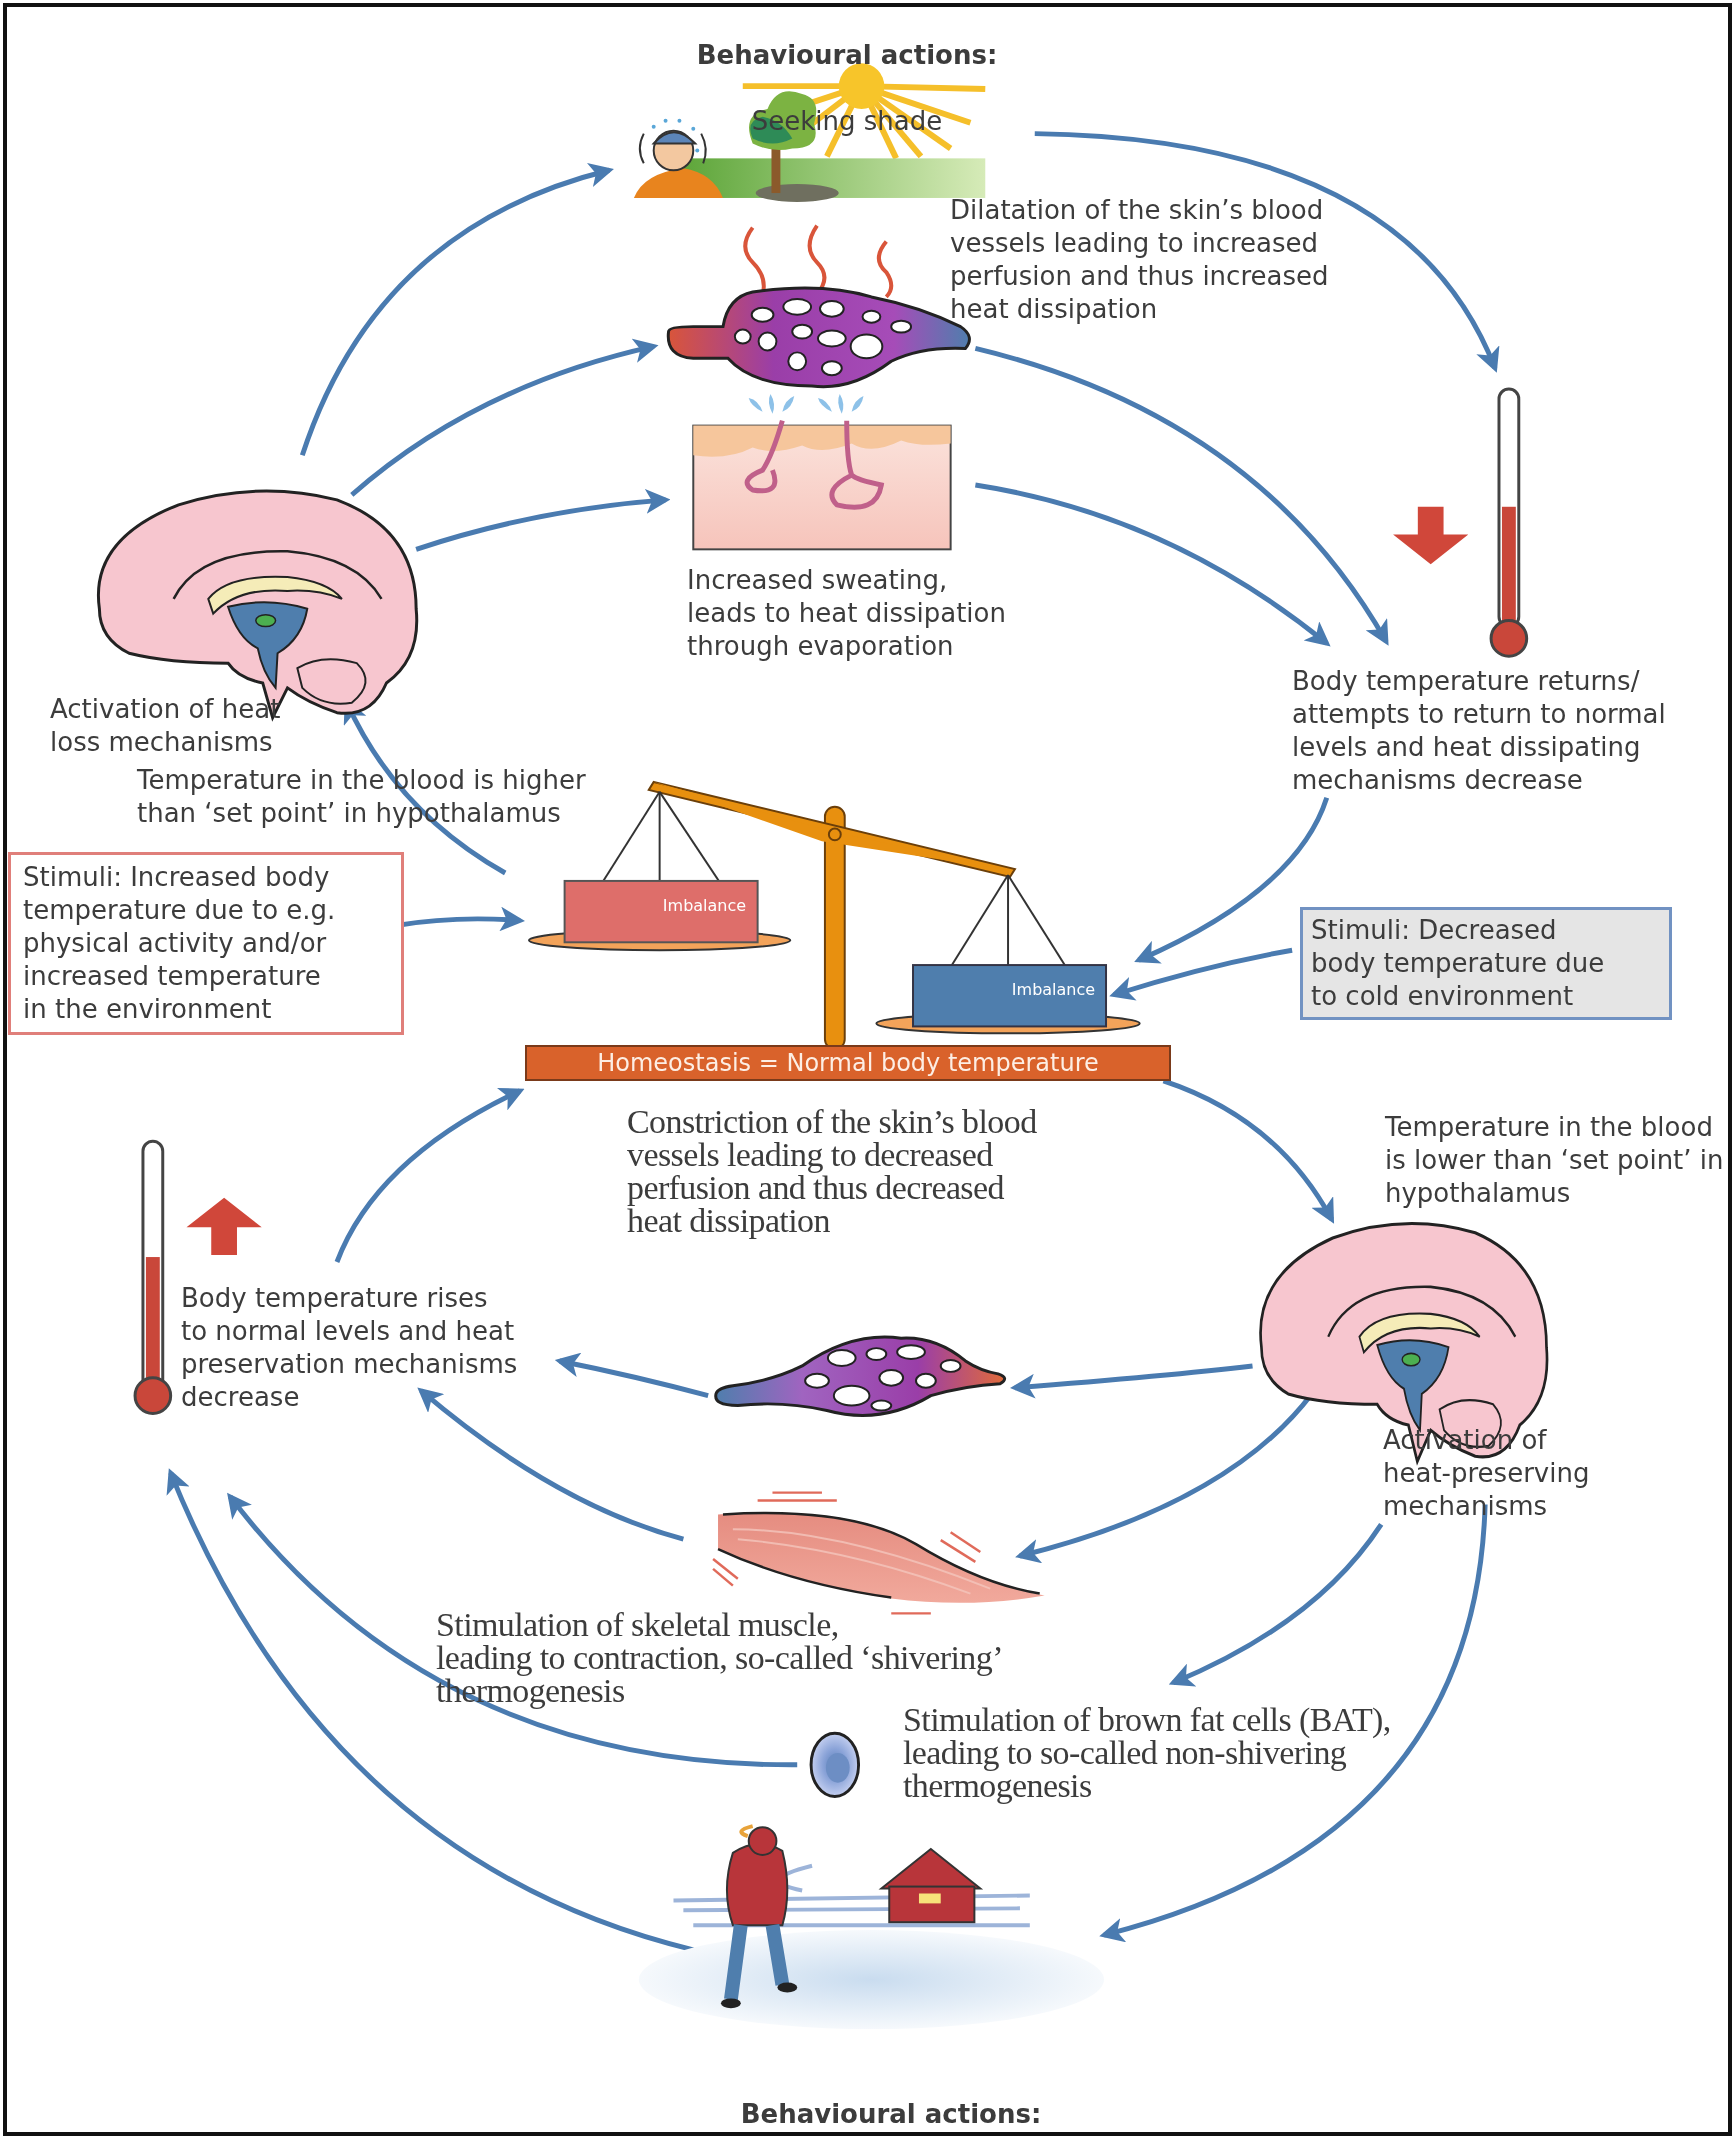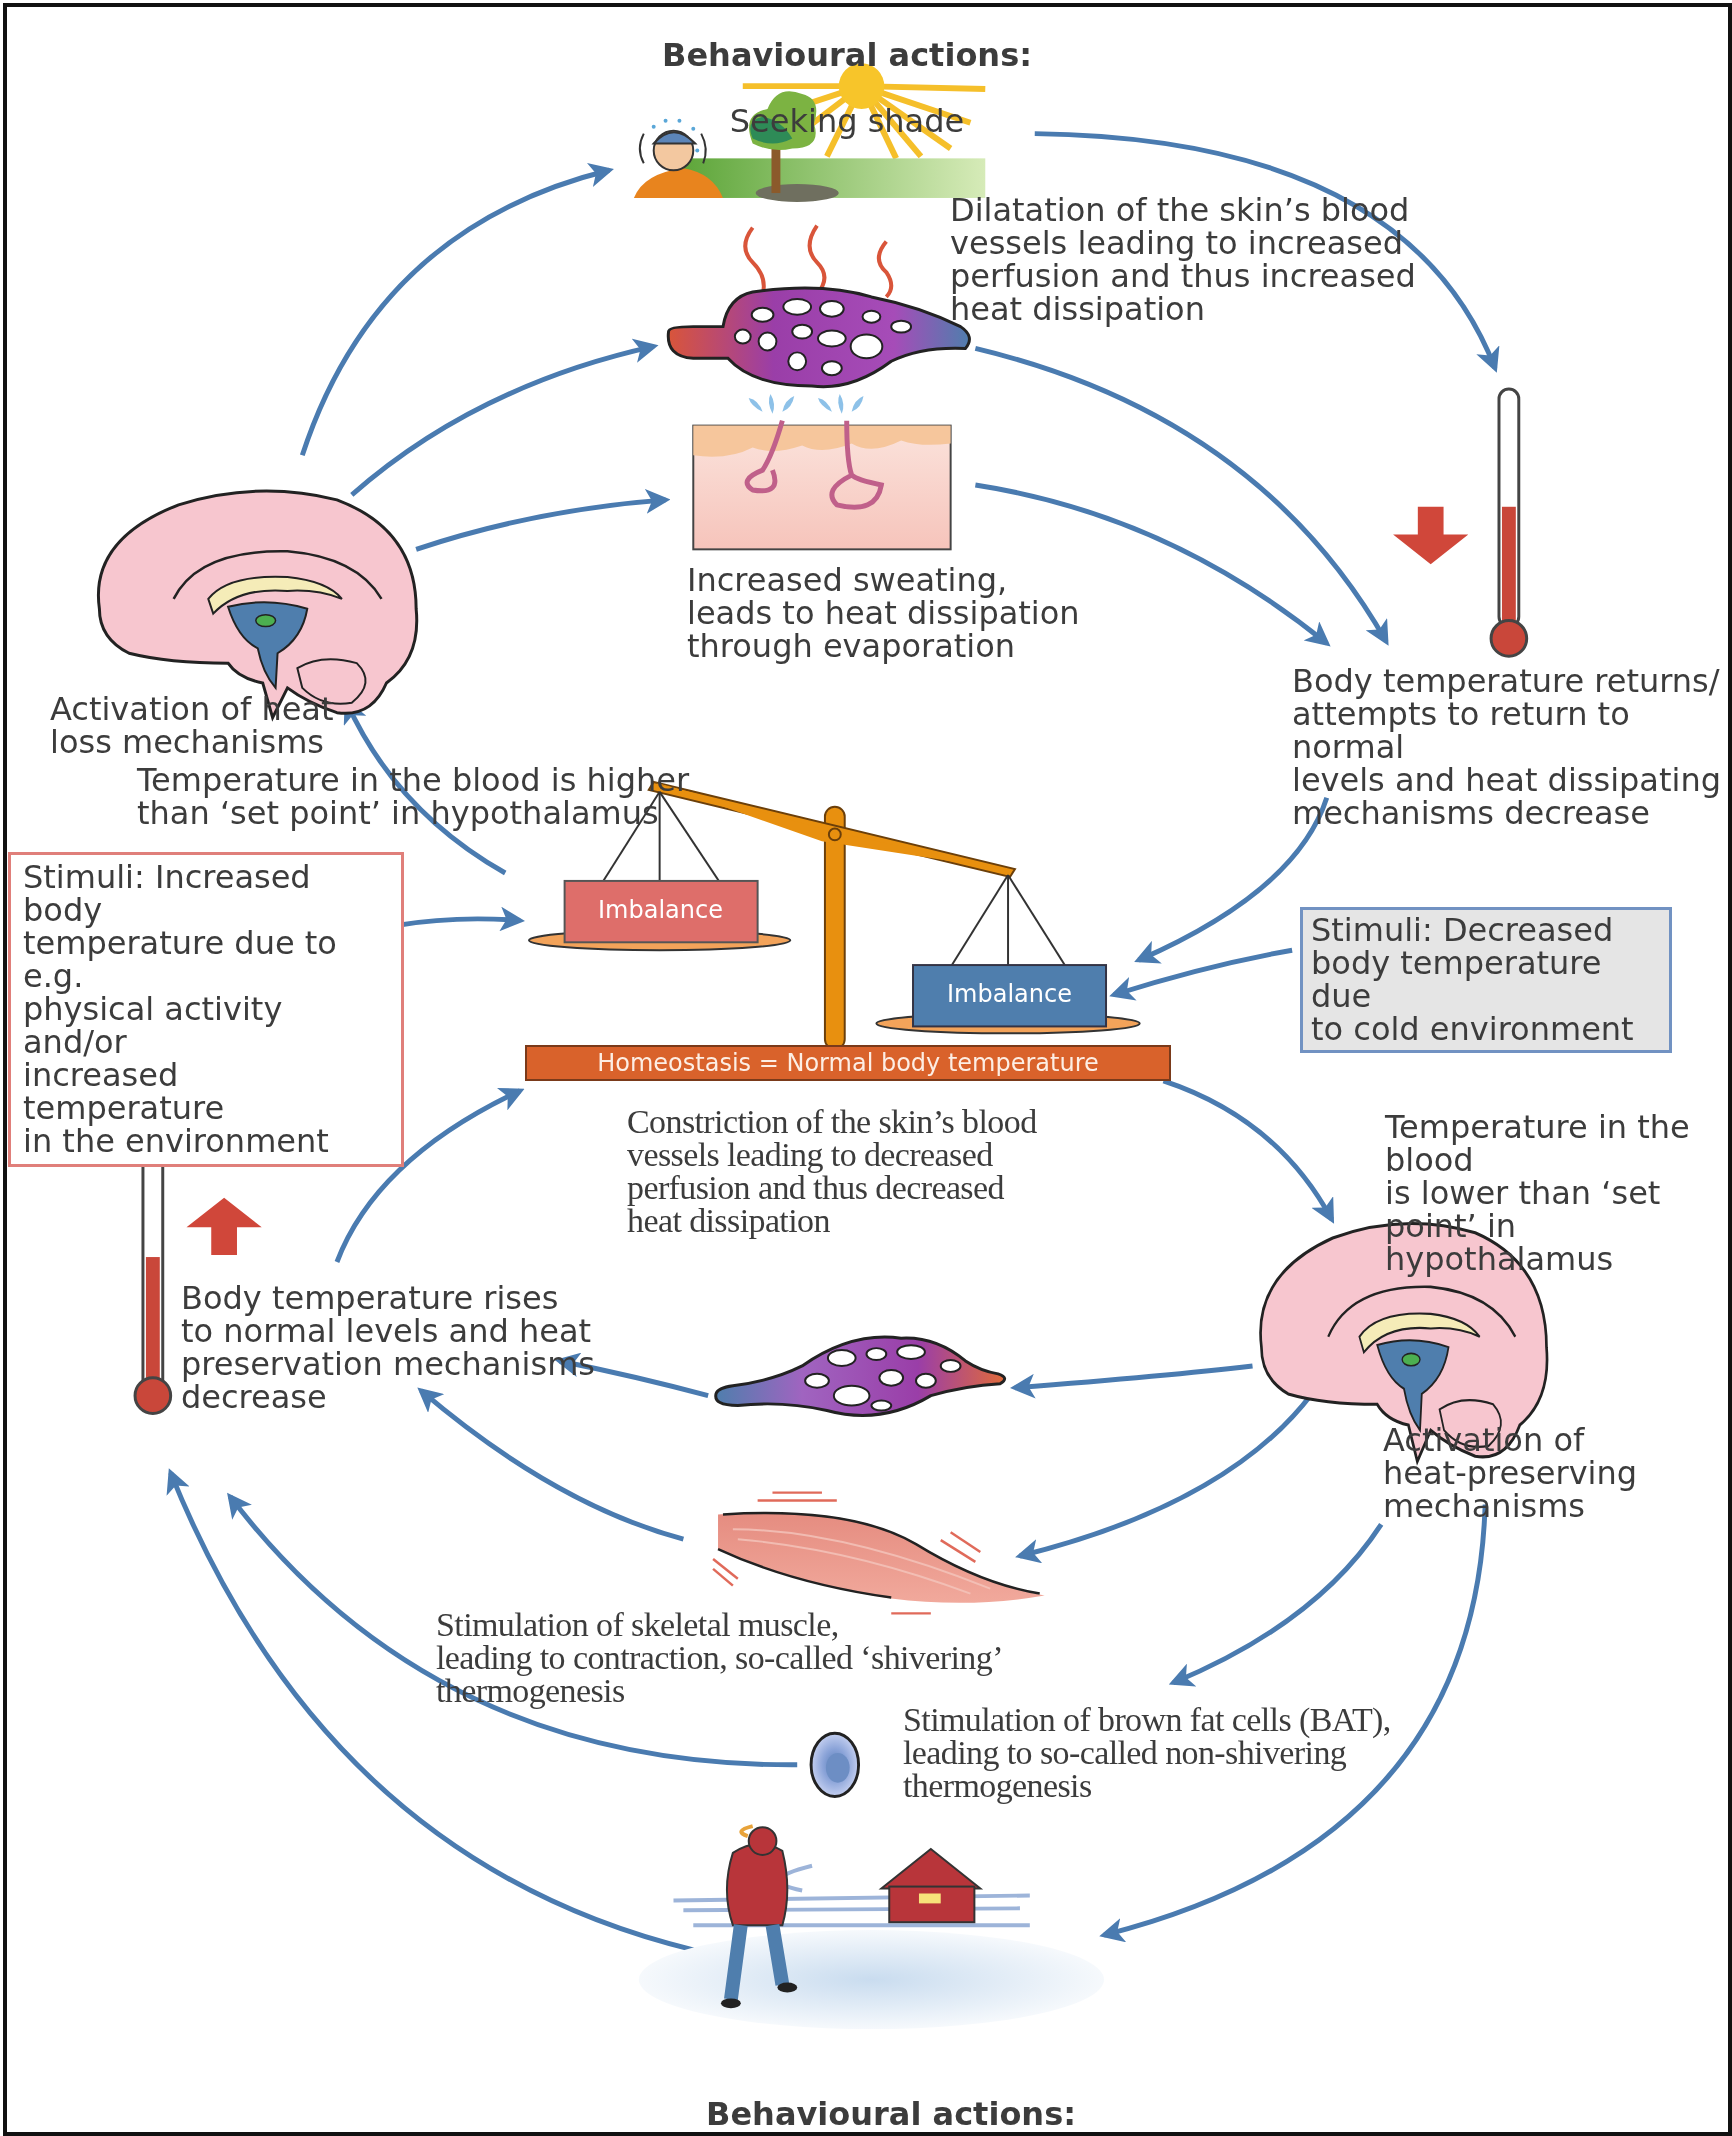--- a/index.html
+++ b/index.html
@@ -1,26 +1,26 @@
 <!DOCTYPE html>
 <html><head>
 <meta charset="utf-8">
 <style>
   html, body { margin: 0; padding: 0; background: #ffffff; }
   body { width: 1733px; height: 2136px; position: relative; overflow: hidden; font-family: "DejaVu Sans", sans-serif; color: #3a3a3a; }
   .frame { position: absolute; left: 3px; top: 3px; width: 1721px; height: 2125px; border: 4px solid #111; box-sizing: content-box; }
   #art { position: absolute; left: 0; top: 0; width: 1733px; height: 2136px; }
-  .txt { position: absolute; font-size: 32px; line-height: 33px; white-space: pre-line; color: #3c3c3c; }
+  .txt { position: absolute; font-size: 26px; line-height: 33px; white-space: pre-line; color: #3c3c3c; }
   .cond { font-family: Liberation Serif, serif; letter-spacing: -0.6px; font-size: 34px; }
   .center { text-align: center; }
   .bold { font-weight: bold; }
   .boxred { border: 3px solid #e07f7a; padding: 6px 12px; background: #fff; }
   .boxblue { border: 3px solid #7192c2; padding: 4px 8px; background: #e5e5e5; }
   .homeo { position: absolute; left: 516px; top: 1045px; width: 642px; height: 32px; background: #d9622b; border: 2px solid #7a3a1a; color: #fdeee4; font-size: 24px; line-height: 32px; text-align: center; margin-left: 9px; }
-  .imb { position: absolute; color: #fff; font-size: 24px; text-align: center; }
+  .imb { position: absolute; color: #fff; font-size: 16px; text-align: center; margin-left: 44px; }
 </style>
 </head>
 <body>
 
 <div class="frame"></div>
 
 <svg id="art" viewBox="0 0 1750 2158" xmlns="http://www.w3.org/2000/svg">
   <defs>
     <marker id="ah" viewBox="0 0 10 10" refX="8" refY="5" markerWidth="5" markerHeight="5" orient="auto-start-reverse">
       <path d="M0,0 L10,5 L0,10 L2.5,5 z" fill="#4a7bb0"></path>

